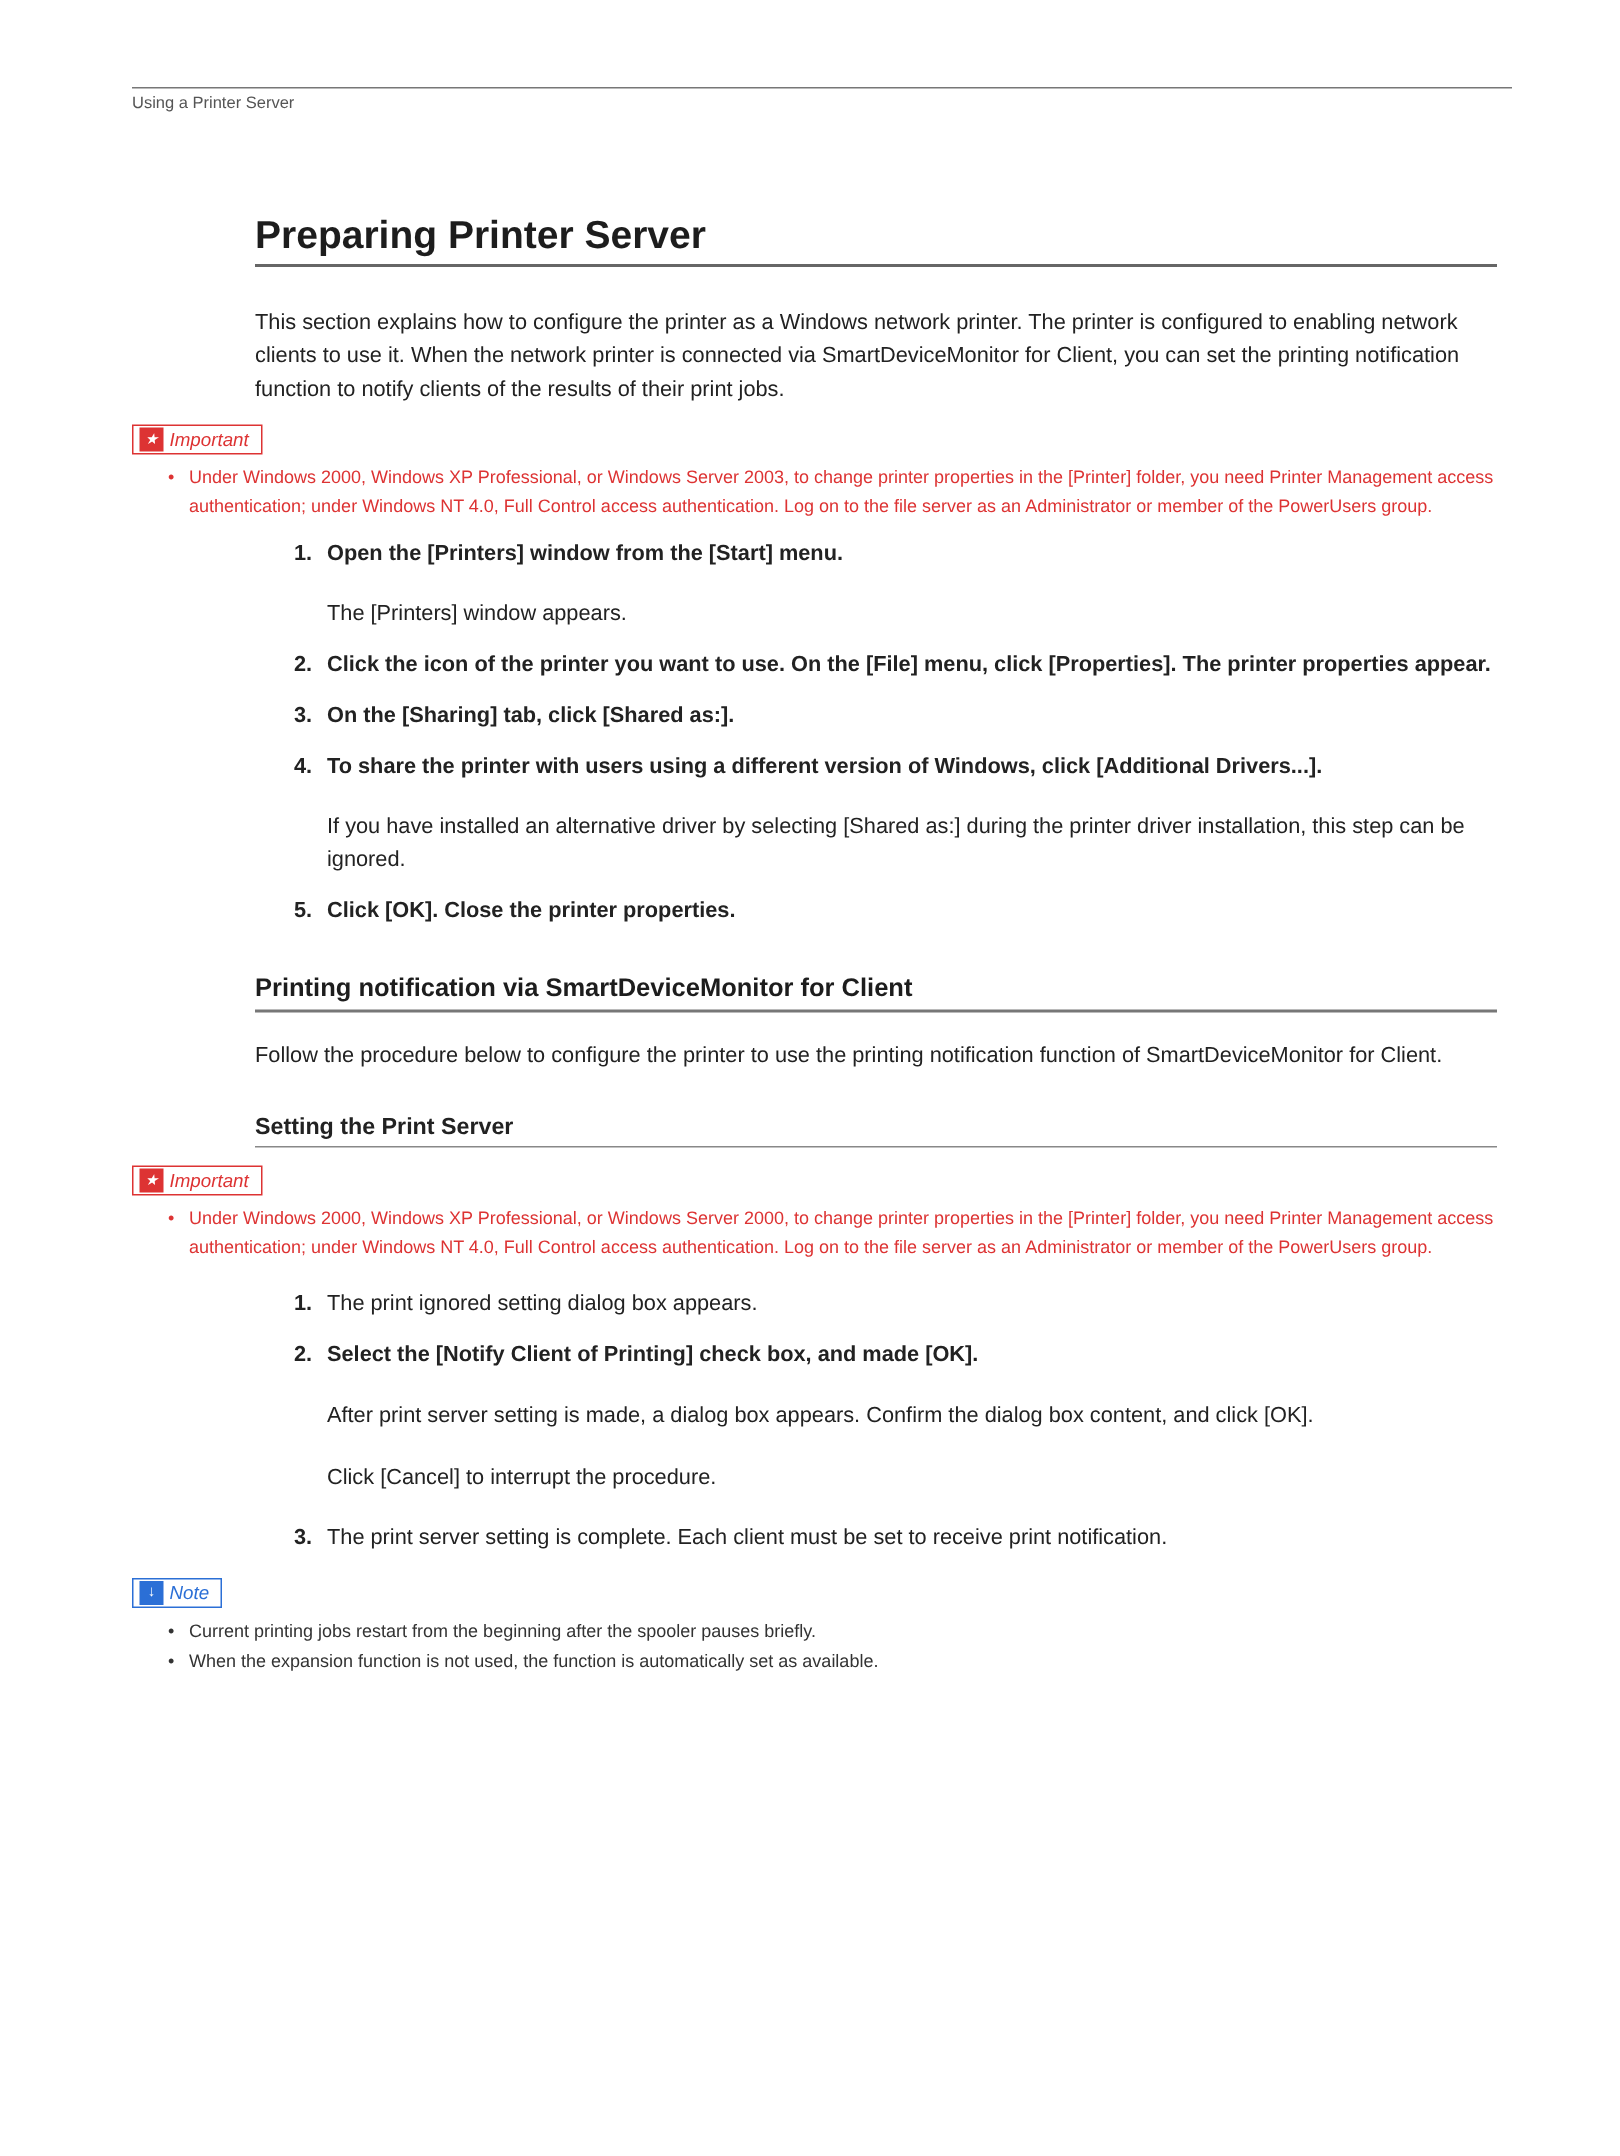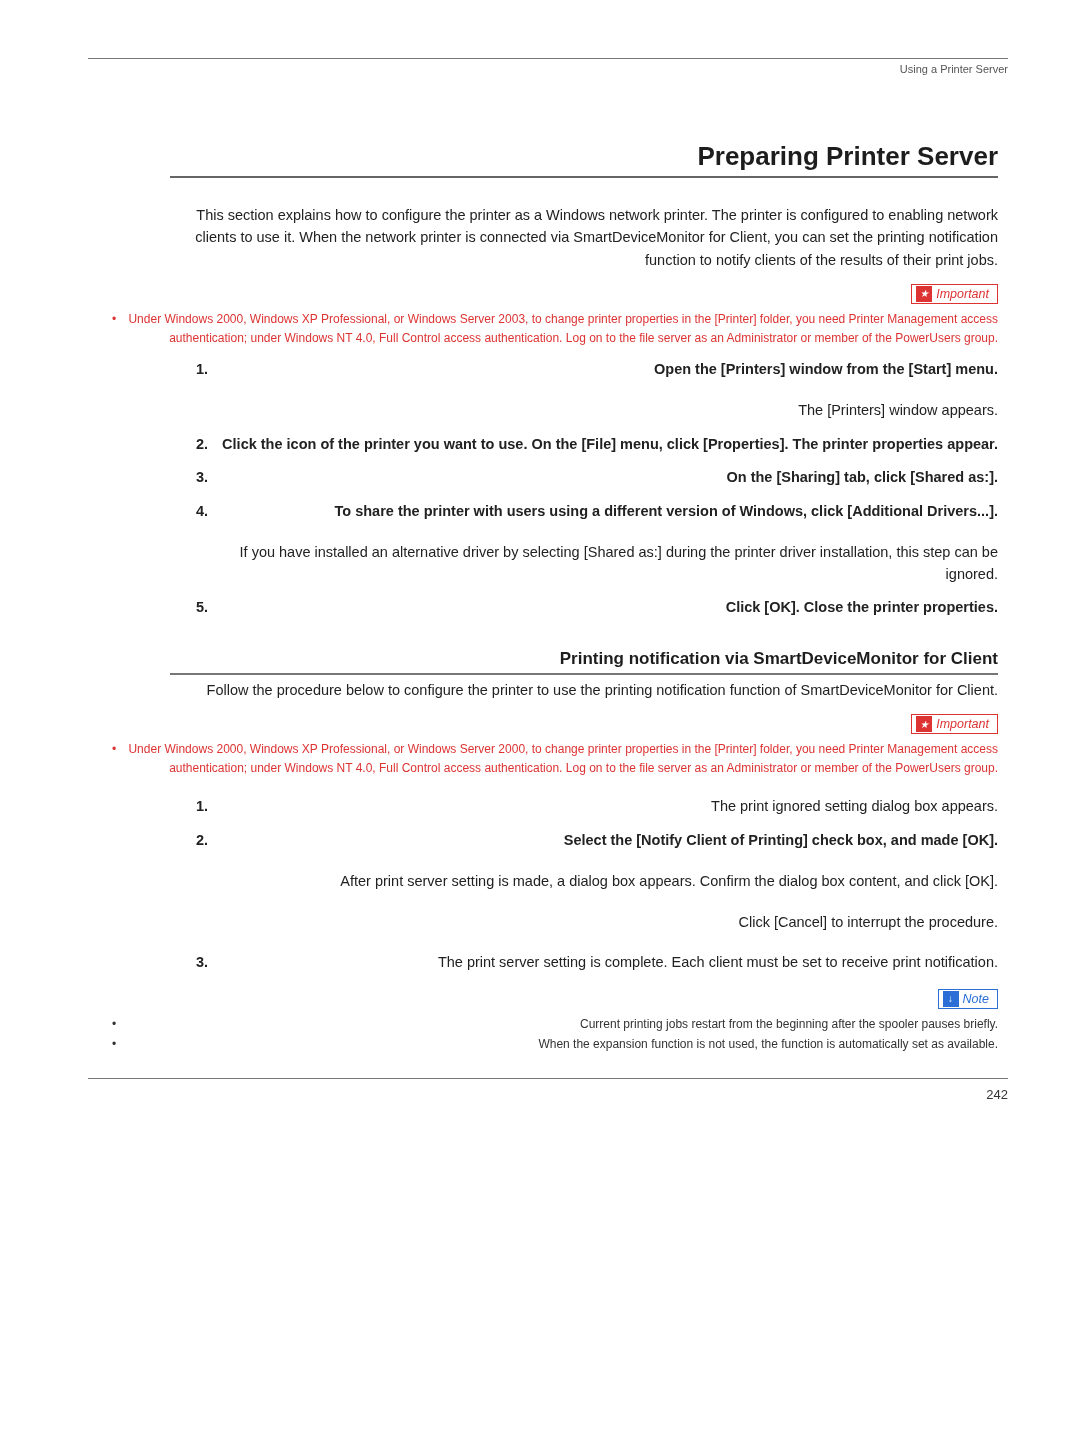--- a/index.html
+++ b/index.html
@@ -1,15 +1,15 @@
 <!DOCTYPE html>
 <html><head>
 <meta charset="utf-8">
 <style>
-  * { box-sizing: border-box; margin: 0; padding: 0; text-align: right; }
+  * { box-sizing: border-box; margin: 0; padding: 0; }
   body {
     font-family: "Trebuchet MS", "Lucida Sans", Arial, sans-serif;
     background: #fff;
     color: #222;
     width: 1080px;
   }
   .page {
     padding: 58px 72px 40px 88px;
   }
   .top-rule {
@@ -117,21 +117,21 @@
     margin-top: 19px;
     font-size: 14.5px;
   }
   h2 {
     font-size: 17px;
     font-weight: 700;
     color: #1d1d1d;
     padding-bottom: 4px;
     border-bottom: 2px solid #777;
     margin-top: 30px;
-    margin-bottom: 4px;
+    margin-bottom: 18px;
   }
   h3 {
     font-size: 15.5px;
     font-weight: 700;
     padding-bottom: 3px;
     border-bottom: 1px solid #888;
     margin-top: 28px;
     margin-bottom: 10px;
   }
   .footer {
@@ -184,20 +184,21 @@
         <div class="step-body">If you have installed an alternative driver by selecting [Shared as:] during the printer driver installation, this step can be ignored.</div>
       </li>
       <li>
         <div class="step-title">Click [OK]. Close the printer properties.</div>
       </li>
     </ol>
 
     <h2>Printing notification via SmartDeviceMonitor for Client</h2>
     <p class="body">Follow the procedure below to configure the printer to use the printing notification function of SmartDeviceMonitor for Client.</p>
 
+    <h3>Setting the Print Server</h3>
 
     <div class="callout important" style="margin-left:-82px;">
       <span class="callout-label">
         <span class="box">
           <span class="callout-icon">★</span>
           <span>Important</span>
         </span>
       </span>
       <ul class="callout-list">
         <li>Under Windows 2000, Windows XP Professional, or Windows Server 2000, to change printer properties in the [Printer] folder, you need Printer Management access authentication; under Windows NT 4.0, Full Control access authentication. Log on to the file server as an Administrator or member of the PowerUsers group.</li>
@@ -226,16 +227,13 @@
         </span>
       </span>
       <ul class="callout-list">
         <li>Current printing jobs restart from the beginning after the spooler pauses briefly.</li>
         <li>When the expansion function is not used, the function is automatically set as available.</li>
       </ul>
     </div>
 
   </div>
 
-  <div class="footer">
-    <span>242</span>
-  </div>
 </div>
 
 </body></html>

